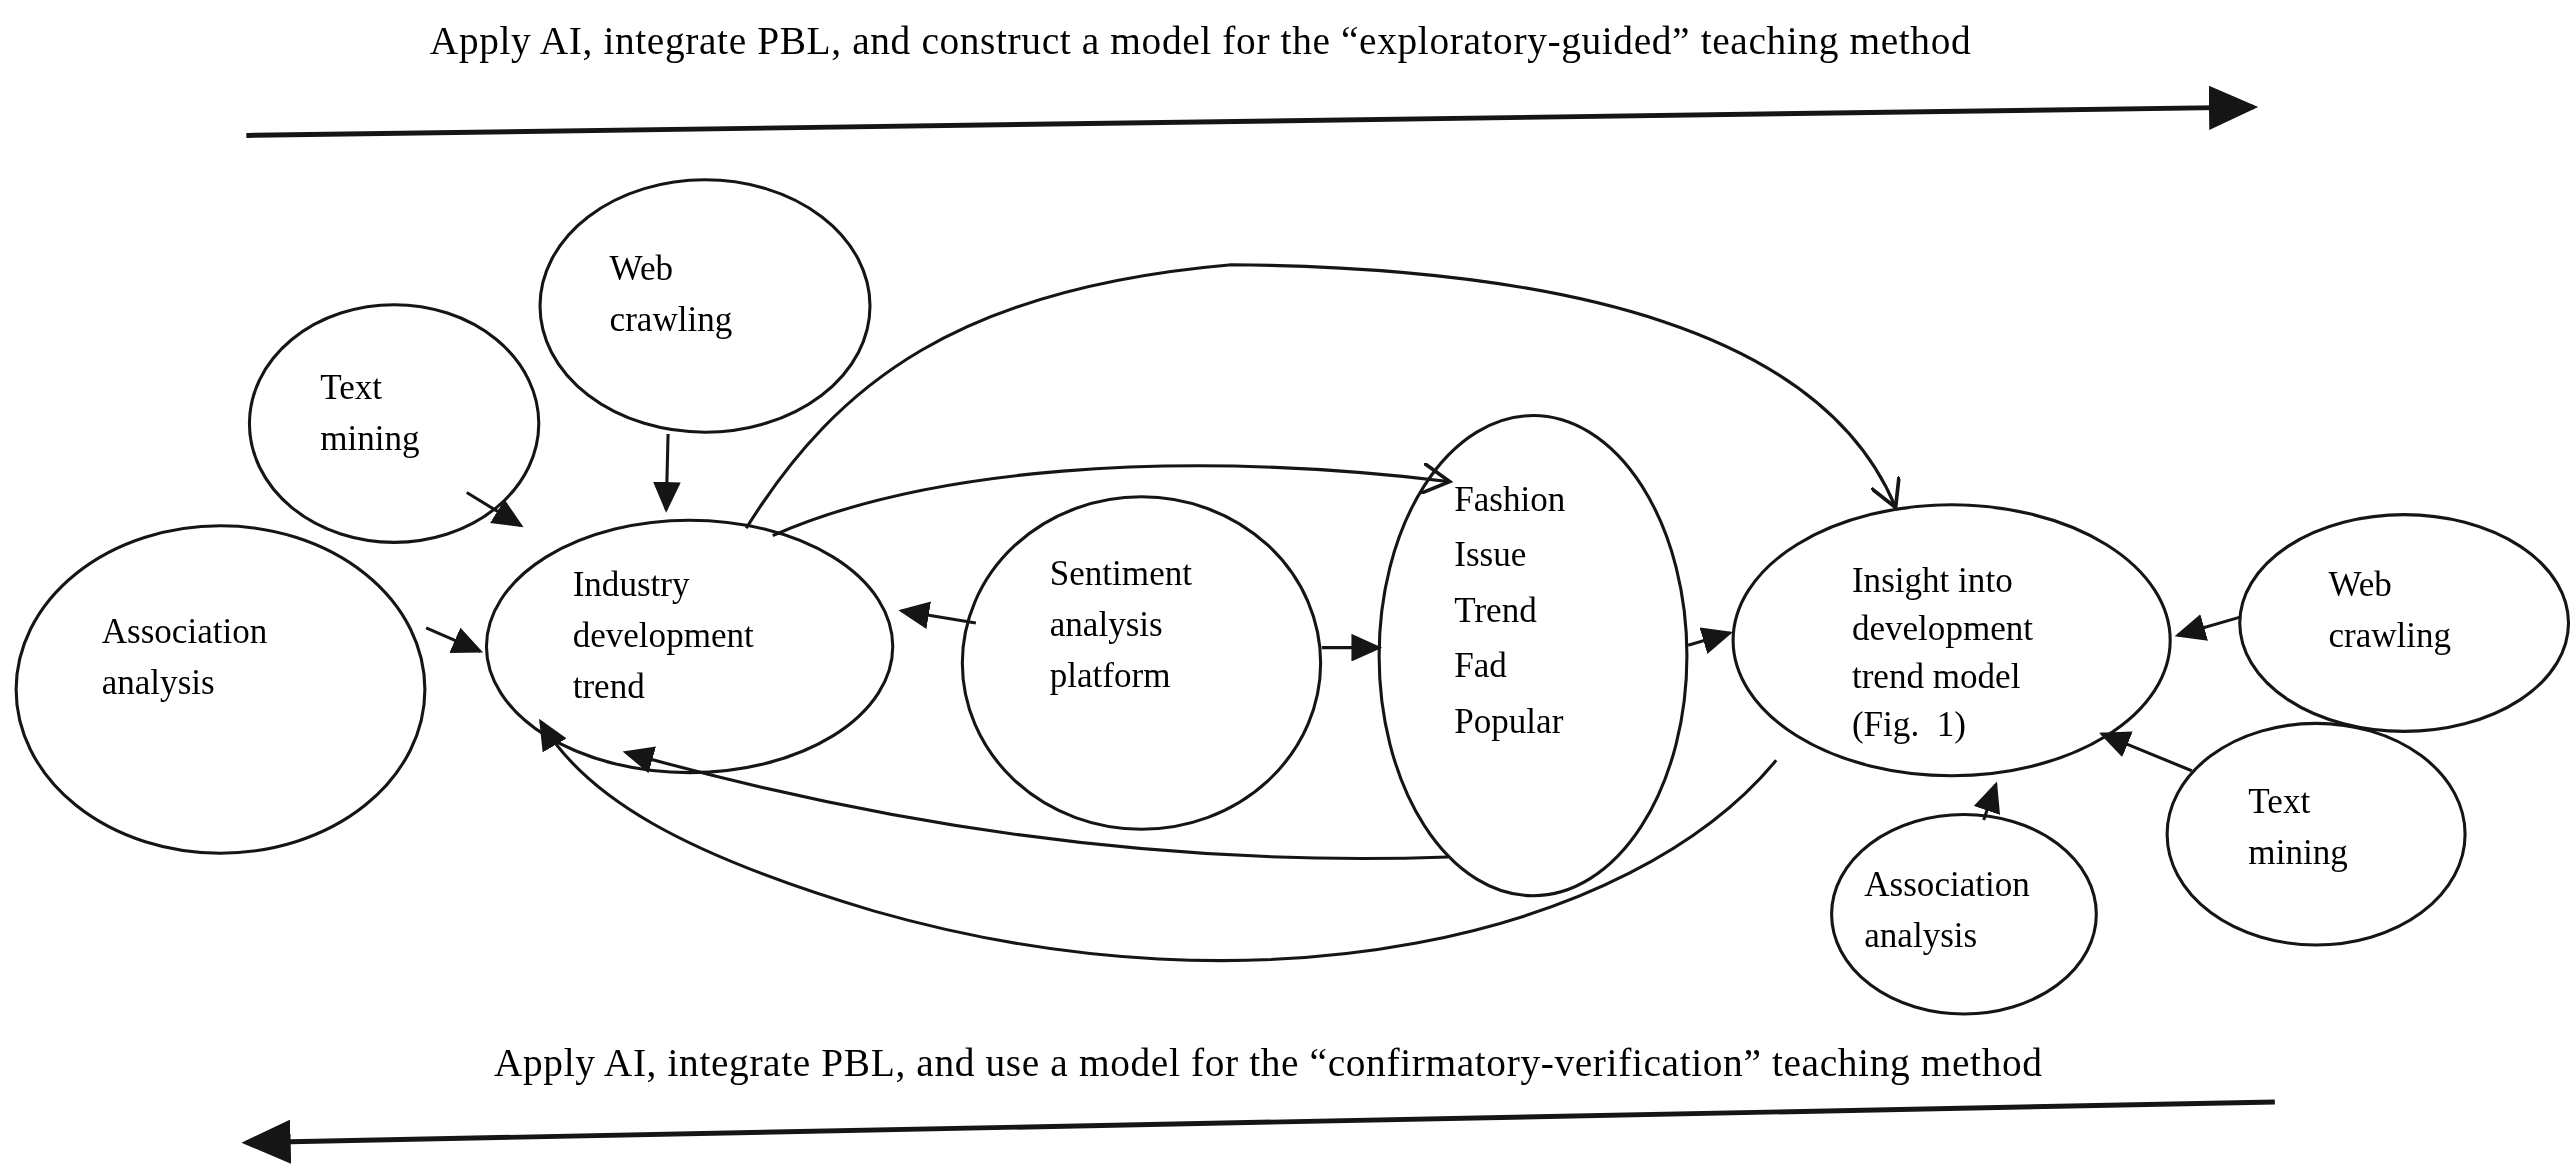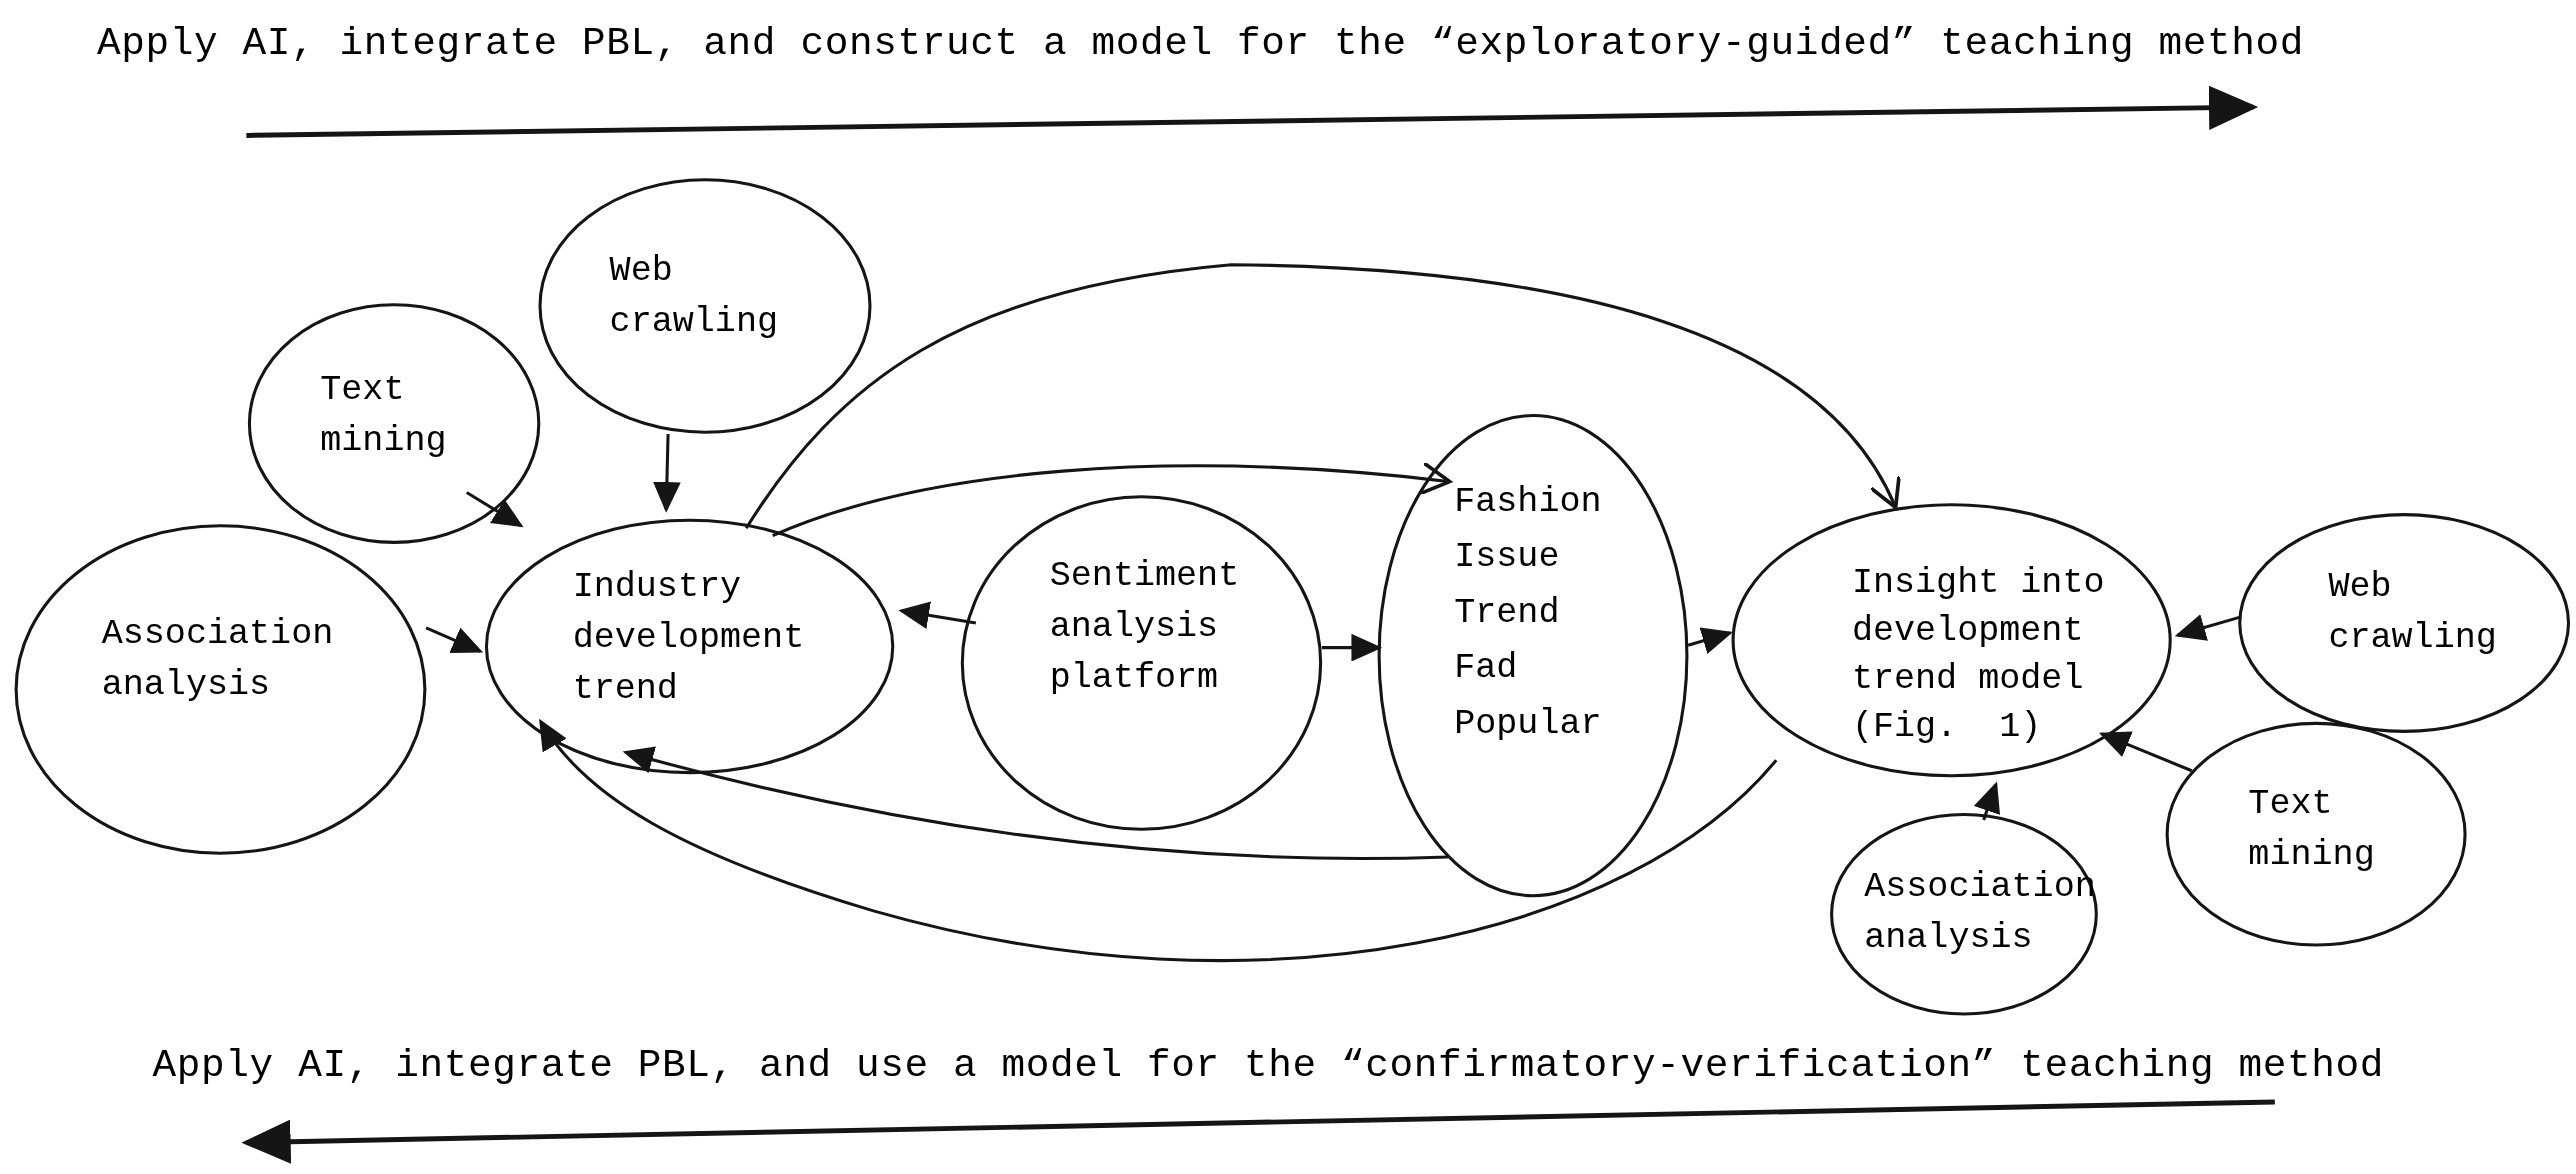--- a/index.html
+++ b/index.html
@@ -1,21 +1,21 @@
 <!DOCTYPE html>
 <html style="font-size:9.9px"><head>
 <meta charset="utf-8">
 <style>
   html, body { margin: 0; padding: 0; background: #ffffff; }
   .stage {
     position: relative;
     width: 2576px;
     height: 1174px;
     background: #ffffff;
-    font-family: Liberation Mono, monospace;
+    font-family: Liberation Serif, serif;
   }
   svg { display: block; width: 100%; height: 100%; }
   .node-ellipse { fill: none; stroke: #151515; stroke-width: 5; }
   .edge { fill: none; stroke: #151515; stroke-width: 5; }
   .banner-arrow { fill: none; stroke: #151515; stroke-width: 8; }
   .node-label { font-size: 57px; fill: #000000; }
   .banner-text { font-size: 64px; letter-spacing: 1px; fill: #000000; }
 </style>
 </head>
 <body>

